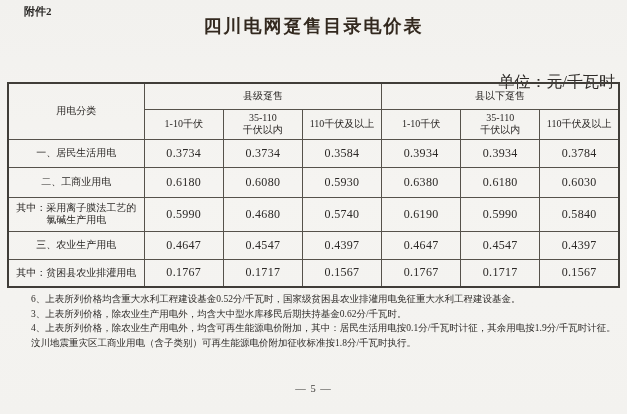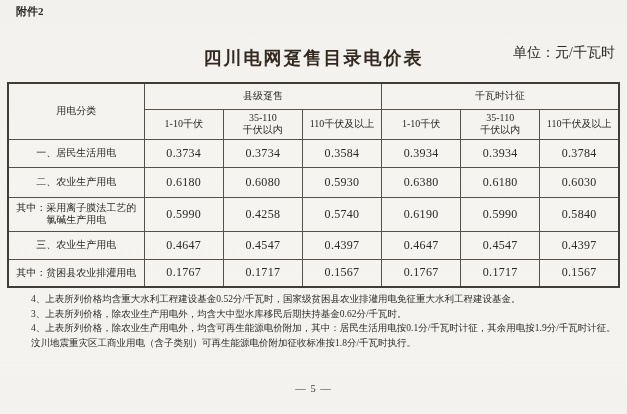--- a/index.html
+++ b/index.html
@@ -10,31 +10,31 @@
     color:#2e2b28;
     overflow:hidden;
     position:relative;
   }
   .page{
     width:627px;height:414px;
     background:linear-gradient(180deg,#f2f1ee 0%,#f5f4f1 45%,#f3f2ef 100%);
     position:relative;
   }
   .attachment{
-    position:absolute;left:16px;top:4px;
+    position:absolute;left:24px;top:4px;
     font-size:11px;font-weight:700;color:#2b2927;
   }
   .title{
-    position:absolute;left:0;top:46px;width:627px;
+    position:absolute;left:0;top:14px;width:627px;
     margin:0;text-align:center;
     font-size:18px;font-weight:700;letter-spacing:2px;color:#33291f;
   }
   .unit{
-    position:absolute;right:12px;top:44px;
-    font-size:14px;color:#2e2b28;
+    position:absolute;right:12px;top:72px;
+    font-size:16px;color:#2e2b28;
   }
   table.price{
     position:absolute;left:7px;top:82px;
     width:613px;border-collapse:collapse;table-layout:fixed;
     border:2px solid #403d38;
     font-size:10px;color:#2b2826;
   }
   table.price th,table.price td{
     border:1px solid #56524b;
     padding:1px 3px;
@@ -85,21 +85,21 @@
         <col class="c-val">
         <col class="c-val">
       <col class="c-val">
         <col class="c-val">
         <col class="c-val">
     </colgroup>
     <tbody>
       <tr class="r-group">
         <th rowspan="2">用电分类</th>
         <th colspan="3">县级趸售</th>
-        <th colspan="3">千瓦时计征</th>
+        <th colspan="3">县以下趸售</th>
       </tr>
       <tr class="r-sub">
         <th class="subcol">1-10千伏</th>
         <th class="subcol">35-110
 千伏以内</th>
         <th class="subcol">110千伏及以上</th>
         <th class="subcol">1-10千伏</th>
         <th class="subcol">35-110
 千伏以内</th>
         <th class="subcol">110千伏及以上</th>
@@ -109,33 +109,33 @@
         <td class="lbl">一、居民生活用电</td>
         <td class="num">0.3734</td>
         <td class="num">0.3734</td>
         <td class="num">0.3584</td>
         <td class="num">0.3934</td>
         <td class="num">0.3934</td>
         <td class="num">0.3784</td>
       </tr>
 
       <tr class="r-d2">
-        <td class="lbl">二、农业生产用电</td>
+        <td class="lbl">二、工商业用电</td>
         <td class="num">0.6180</td>
         <td class="num">0.6080</td>
         <td class="num">0.5930</td>
         <td class="num">0.6380</td>
         <td class="num">0.6180</td>
         <td class="num">0.6030</td>
       </tr>
 
       <tr class="r-d3">
         <td class="lbl">其中：采用离子膜法工艺的氯碱生产用电</td>
         <td class="num">0.5990</td>
-        <td class="num">0.4258</td>
+        <td class="num">0.4680</td>
         <td class="num">0.5740</td>
         <td class="num">0.6190</td>
         <td class="num">0.5990</td>
         <td class="num">0.5840</td>
       </tr>
 
       <tr class="r-d4">
         <td class="lbl">三、农业生产用电</td>
         <td class="num">0.4647</td>
         <td class="num">0.4547</td>
@@ -151,20 +151,20 @@
         <td class="num">0.1717</td>
         <td class="num">0.1567</td>
         <td class="num">0.1767</td>
         <td class="num">0.1717</td>
         <td class="num">0.1567</td>
       </tr>
     </tbody>
   </table>
 
   <div class="notes">
-    <div class="note-item indent">4、上表所列价格均含重大水利工程建设基金0.52分/千瓦时，国家级贫困县农业排灌用电免征重大水利工程建设基金。</div>
+    <div class="note-item indent">6、上表所列价格均含重大水利工程建设基金0.52分/千瓦时，国家级贫困县农业排灌用电免征重大水利工程建设基金。</div>
     <div class="note-item indent">3、上表所列价格，除农业生产用电外，均含大中型水库移民后期扶持基金0.62分/千瓦时。</div>
     <div class="note-item indent">4、上表所列价格，除农业生产用电外，均含可再生能源电价附加，其中：居民生活用电按0.1分/千瓦时计征，其余用电按1.9分/千瓦时计征。汶川地震重灾区工商业用电（含子类别）可再生能源电价附加征收标准按1.8分/千瓦时执行。</div>
   </div>
 
   <div class="footer">— 5 —</div>
 
 </div>
 
 </body></html>

